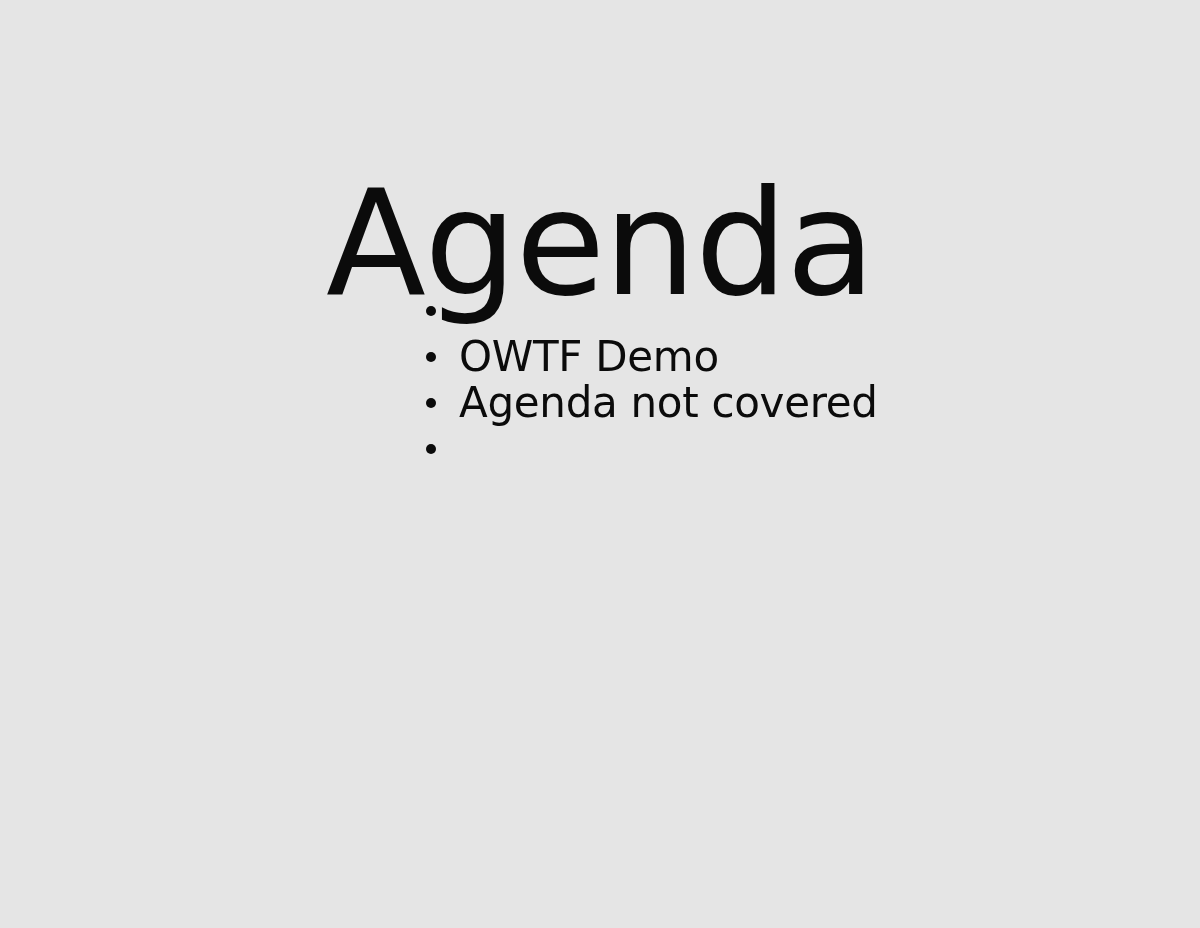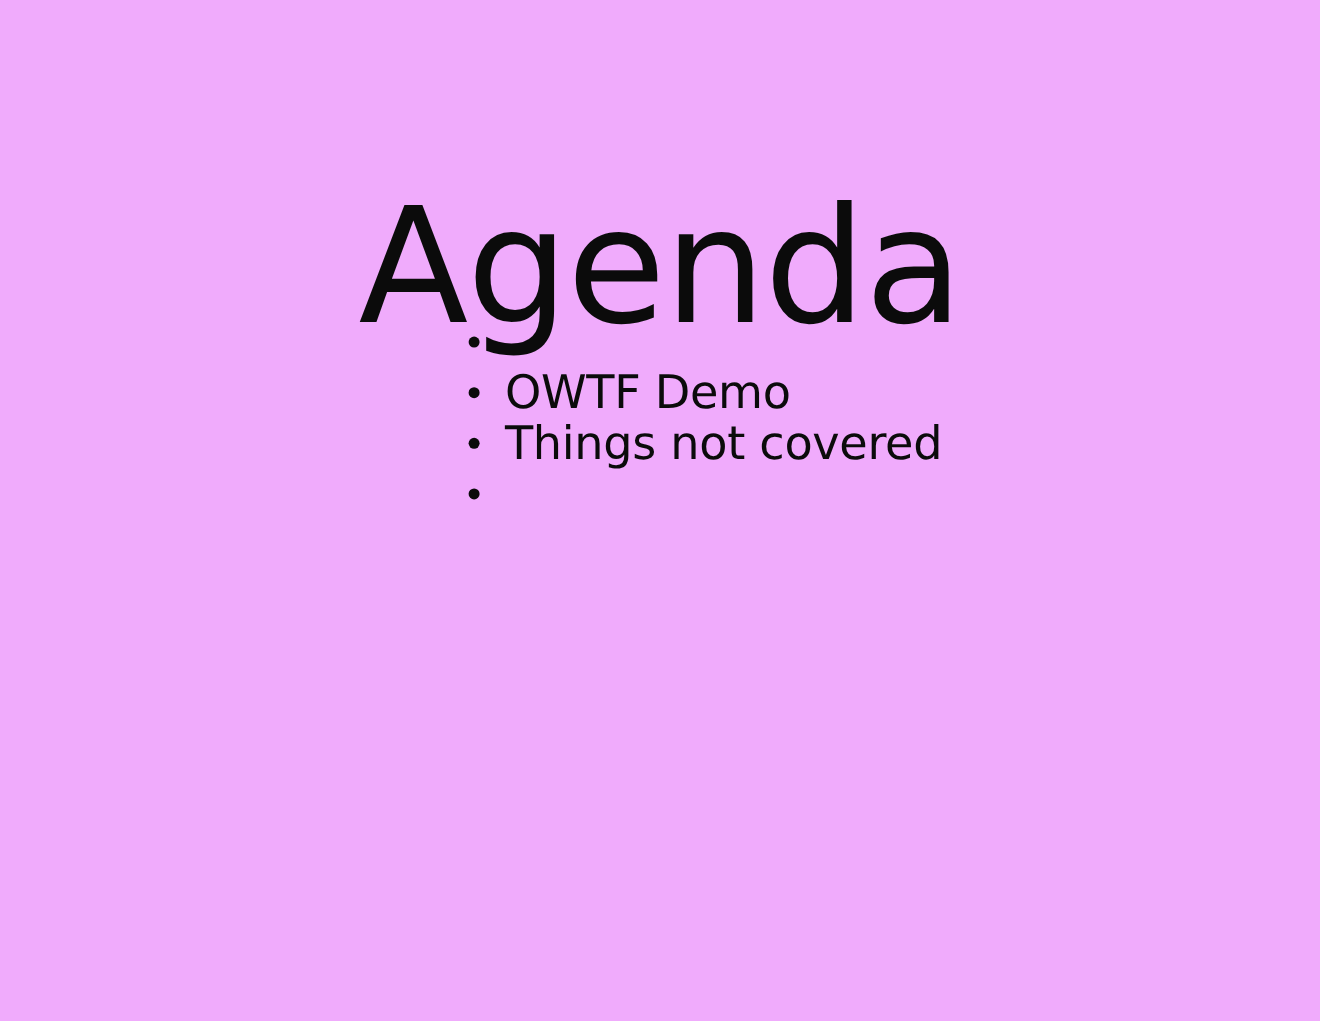--- a/index.html
+++ b/index.html
@@ -13,21 +13,21 @@
     background: #ffffff;
     font-family: "DejaVu Sans", "Liberation Sans", sans-serif;
     color: #000000;
     overflow: hidden;
   }
 
   .slide {
     position: relative;
     width: 1200px;
     height: 928px;
-    background: #f0abfc;
+    background: #e5e5e5;
   }
 
   .slide-title {
     position: absolute;
     left: 0;
     top: 72px;
     width: 1200px;
     text-align: center;
     font-family: "DejaVu Sans", "Liberation Sans", sans-serif;
     font-weight: 400;
@@ -91,21 +91,21 @@
       <span class="bullet-marker"></span>
     </li>
 
     <li class="bullet-item">
       <span class="bullet-marker"></span>
       <span class="bullet-text">OWTF Demo</span>
     </li>
 
     <li class="bullet-item">
       <span class="bullet-marker"></span>
-      <span class="bullet-text">Things not covered</span>
+      <span class="bullet-text">Agenda not covered</span>
     </li>
 
     <li class="bullet-item">
       <span class="bullet-marker"></span>
     </li>
 
   </ul>
 
 </div>
 

